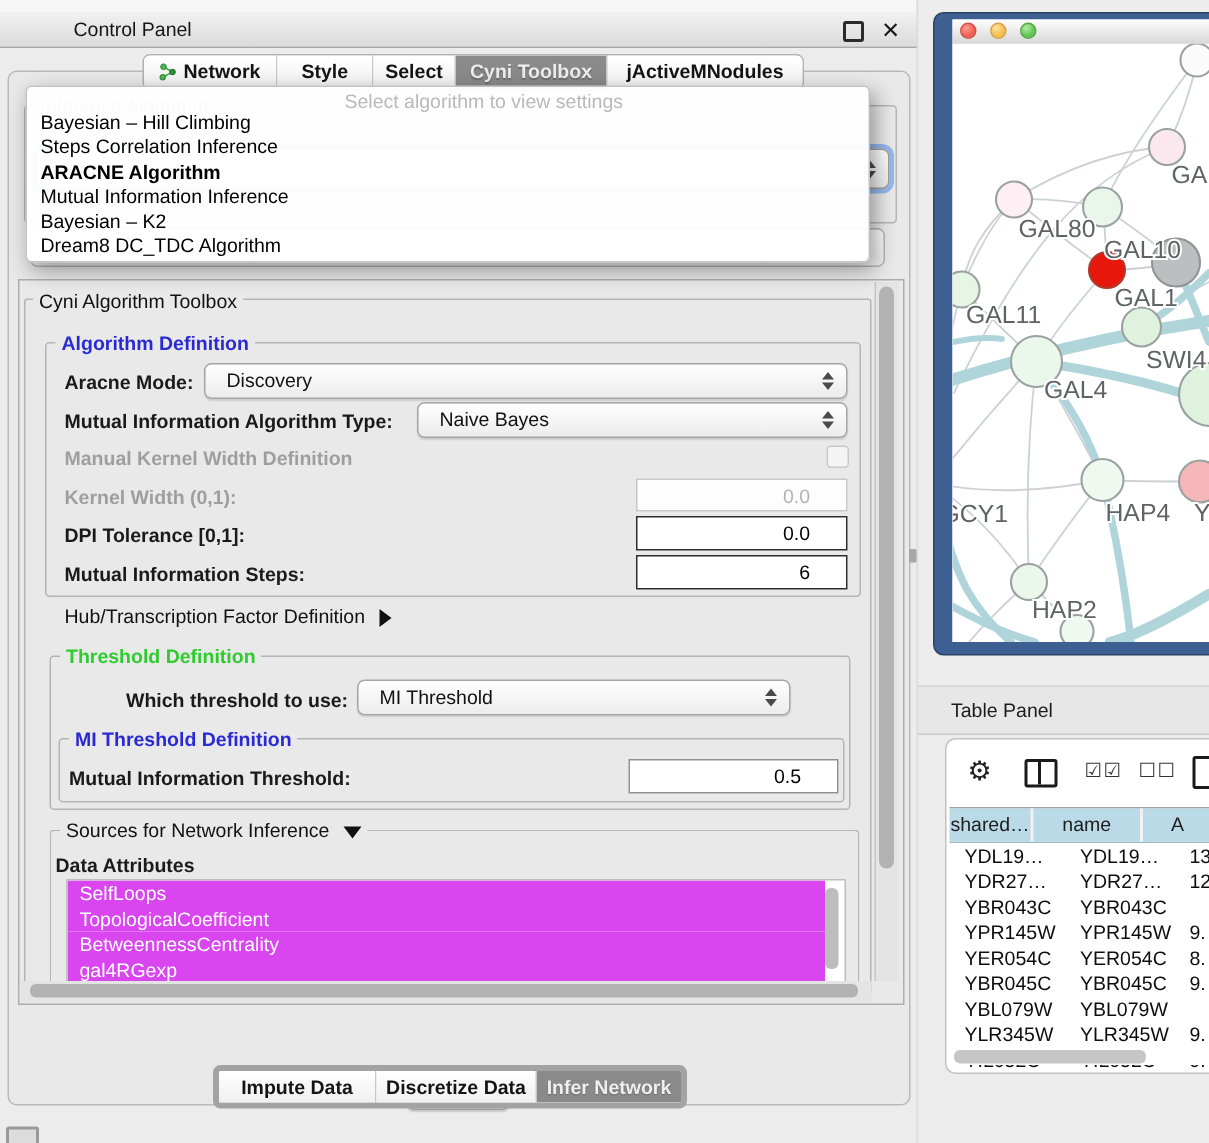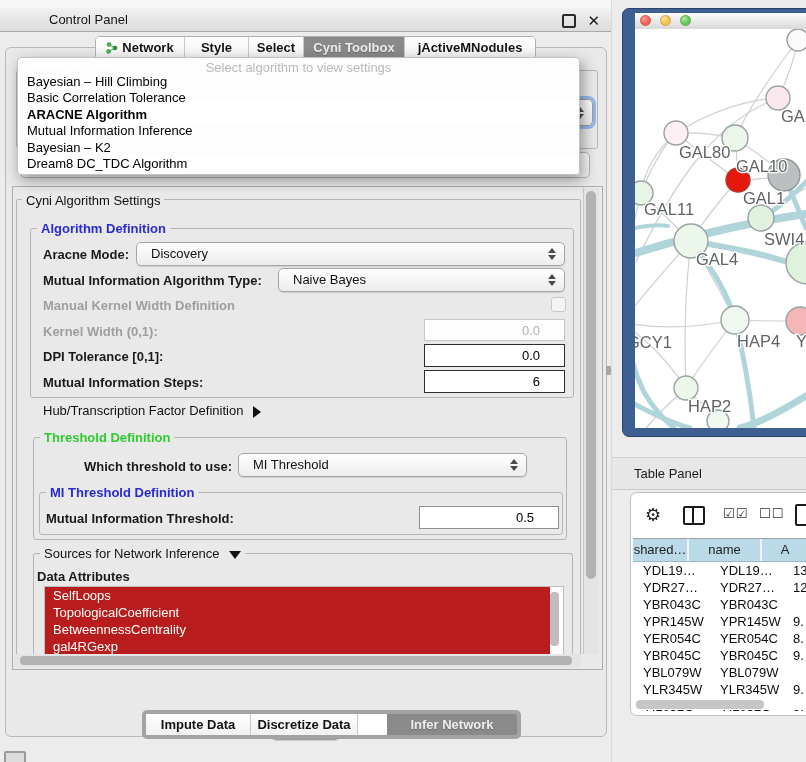--- a/index.html
+++ b/index.html
@@ -31,21 +31,21 @@
   #ghost-group{left:16px;top:70px;width:580px;height:77px;}
   #ghost-group .grouplabel{color:#9a9a9a;}
   #ghost-comboA{left:24px;top:99px;width:567px;height:25px;background:linear-gradient(#fff,#ececec);
                 border:1px solid #9f9f9f;border-radius:5px;box-shadow:0 0 0 3px rgba(92,152,238,.6);}
   #ghost-comboB{left:20px;top:152px;width:570px;height:26px;background:linear-gradient(#fdfdfd,#efefef);
                 border:1px solid #b5b5b5;border-radius:5px;line-height:26px;color:#a3a3a3;padding-left:14px;box-sizing:border-box;}
 
   
   #algo-overlay{left:17px;top:57px;width:561px;height:116px;background:rgba(255,255,255,.95);
                 border:1px solid #c2c2c2;border-radius:4px;box-shadow:3px 5px 14px rgba(0,0,0,.38);z-index:20;}
-  #algo-prompt{position:absolute;left:0;top:2px;width:100%;text-align:center;color:#b9b9b9;}
+  #algo-prompt{position:absolute;left:0;top:2px;width:100%;text-align:center;color:#b9b9b9;padding-left:24px;}
   #dd-items{position:absolute;left:0;top:16px;width:100%;}
   .dd-item{height:16.4px;line-height:16.4px;padding-left:9px;color:#000;font-size:13px;white-space:nowrap;}
   .dd-item.sel{font-weight:bold;}
 
   
   #scrollpanel{left:12px;top:186px;width:589px;height:482px;border:1px solid #adadad;background:#e9e9e9;}
   #cyni-group{left:16px;top:199px;width:563px;height:462px;border:1px solid #b5b5b5;border-top:1px solid #b5b5b5;border-radius:2px;}
   #cyni-label{left:22px;top:193px;background:#e9e9e9;padding:0 4px;}
 
   #vscroll{left:583px;top:188px;width:15px;height:466px;background:#e4e4e4;border-left:1px solid #c6c6c6;}
@@ -79,21 +79,21 @@
   #hub-row{left:43px;top:403px;}
   .tri-right{display:inline-block;margin-left:6px;border-top:6px solid transparent;border-bottom:6px solid transparent;border-left:8px solid #111;vertical-align:middle;}
   .tri-down{display:inline-block;margin-left:6px;border-left:6px solid transparent;border-right:6px solid transparent;border-top:8px solid #111;vertical-align:middle;}
 
   #thr-group{left:33px;top:437px;width:532px;height:101px;}
   #midef-group{left:39px;top:492px;width:522px;height:41px;}
   #src-group{left:33px;top:553px;width:538px;height:112px;border-bottom:none;}
 
   #attr-list{left:44px;top:586px;width:518px;height:70px;background:#fff;border:1px solid #bdbdbd;overflow:hidden;}
   .attr{height:17px;line-height:17px;padding-left:8px;color:#111;white-space:nowrap;}
-  .attr.on{background:#b91c1c;color:#fff;width:497px;}
+  .attr.on{background:#d946ef;color:#fff;width:497px;}
   #attr-vthumb{left:550px;top:592px;width:9px;height:54px;background:#bdbdbd;border-radius:4px;}
 
   #apply-btn{left:271px;top:676px;width:67px;height:22px;background:linear-gradient(#ffffff,#e6e6e6);
              border:1px solid #9c9c9c;border-radius:5px;text-align:center;line-height:22px;box-shadow:0 1px 1px rgba(0,0,0,.15);margin-top:40px;}
 
   #bottom-tabs{left:142px;top:710px;height:21px;display:flex;border:4px solid #a3a3a3;border-radius:5px;overflow:hidden;background:#fff;}
   #bottom-tabs .seg{height:21px;line-height:21px;text-align:center;font-weight:600;color:#141414;
                     background:linear-gradient(#ffffff,#f0f0f0);border-right:1px solid #c8c8c8;}
   #bottom-tabs .seg:last-child{border-right:none;}
   #bottom-tabs .seg.active{background:#8a8a8a;color:#efefef;text-shadow:0 1px 1px rgba(0,0,0,.25);}
@@ -184,31 +184,31 @@
       <span class="spin"></span>
     </div>
   <div class="abs" id="ghost-comboB">
     <span>gal-filtered sif default node</span>
   </div>
 
   <div class="abs" id="algo-overlay">
     <div id="algo-prompt">Select algorithm to view settings</div>
     <div id="dd-items">
         <div class="dd-item">Bayesian – Hill Climbing</div>
-        <div class="dd-item">Basic Correlation Tolerance</div>
+        <div class="dd-item">Steps Correlation Inference</div>
         <div class="dd-item sel">ARACNE Algorithm</div>
         <div class="dd-item">Mutual Information Inference</div>
         <div class="dd-item">Bayesian – K2</div>
         <div class="dd-item">Dream8 DC_TDC Algorithm</div>
       </div>
   </div>
 
   <div class="abs" id="scrollpanel"></div>
   <div class="abs groupbox" id="cyni-group"></div>
-  <span class="abs" id="cyni-label">Cyni Algorithm Settings</span>
+  <span class="abs" id="cyni-label">Cyni Algorithm Toolbox</span>
 
   <div class="abs groupbox" id="algdef-group">
     <span class="grouplabel blue-title">Algorithm Definition</span>
   </div>
 
   <span class="abs boldlab" style="left:43px;top:247px;">Aracne Mode:</span>
   <div class="abs combo" id="aracne-combo">
     <span>Discovery</span>
     <span class="spin"></span>
   </div>
@@ -271,21 +271,21 @@
     </div>
   <div class="abs" id="hscroll">
       <div class="thumb"></div>
     </div>
 
   <div class="abs" id="apply-btn">Apply</div>
 
   <div class="abs" id="bottom-tabs">
       <div class="seg" style="width: 104px;">Impute Data</div>
       <div class="seg" style="width: 106px;">Discretize Data</div>
-      <div class="seg active" style="width: 130px; margin-left: 29px;">Infer Network</div>
+      <div class="seg active" style="width: 96px;">Infer Network</div>
     </div>
 
   <div class="abs" id="corner-icon"></div>
 
   <div class="abs" id="seam"></div>
   <div class="abs" id="split-handle"></div>
 
   <div class="abs" id="net-frame"></div>
   <div class="abs" id="net-window">
     <div class="abs" id="net-titlebar">

